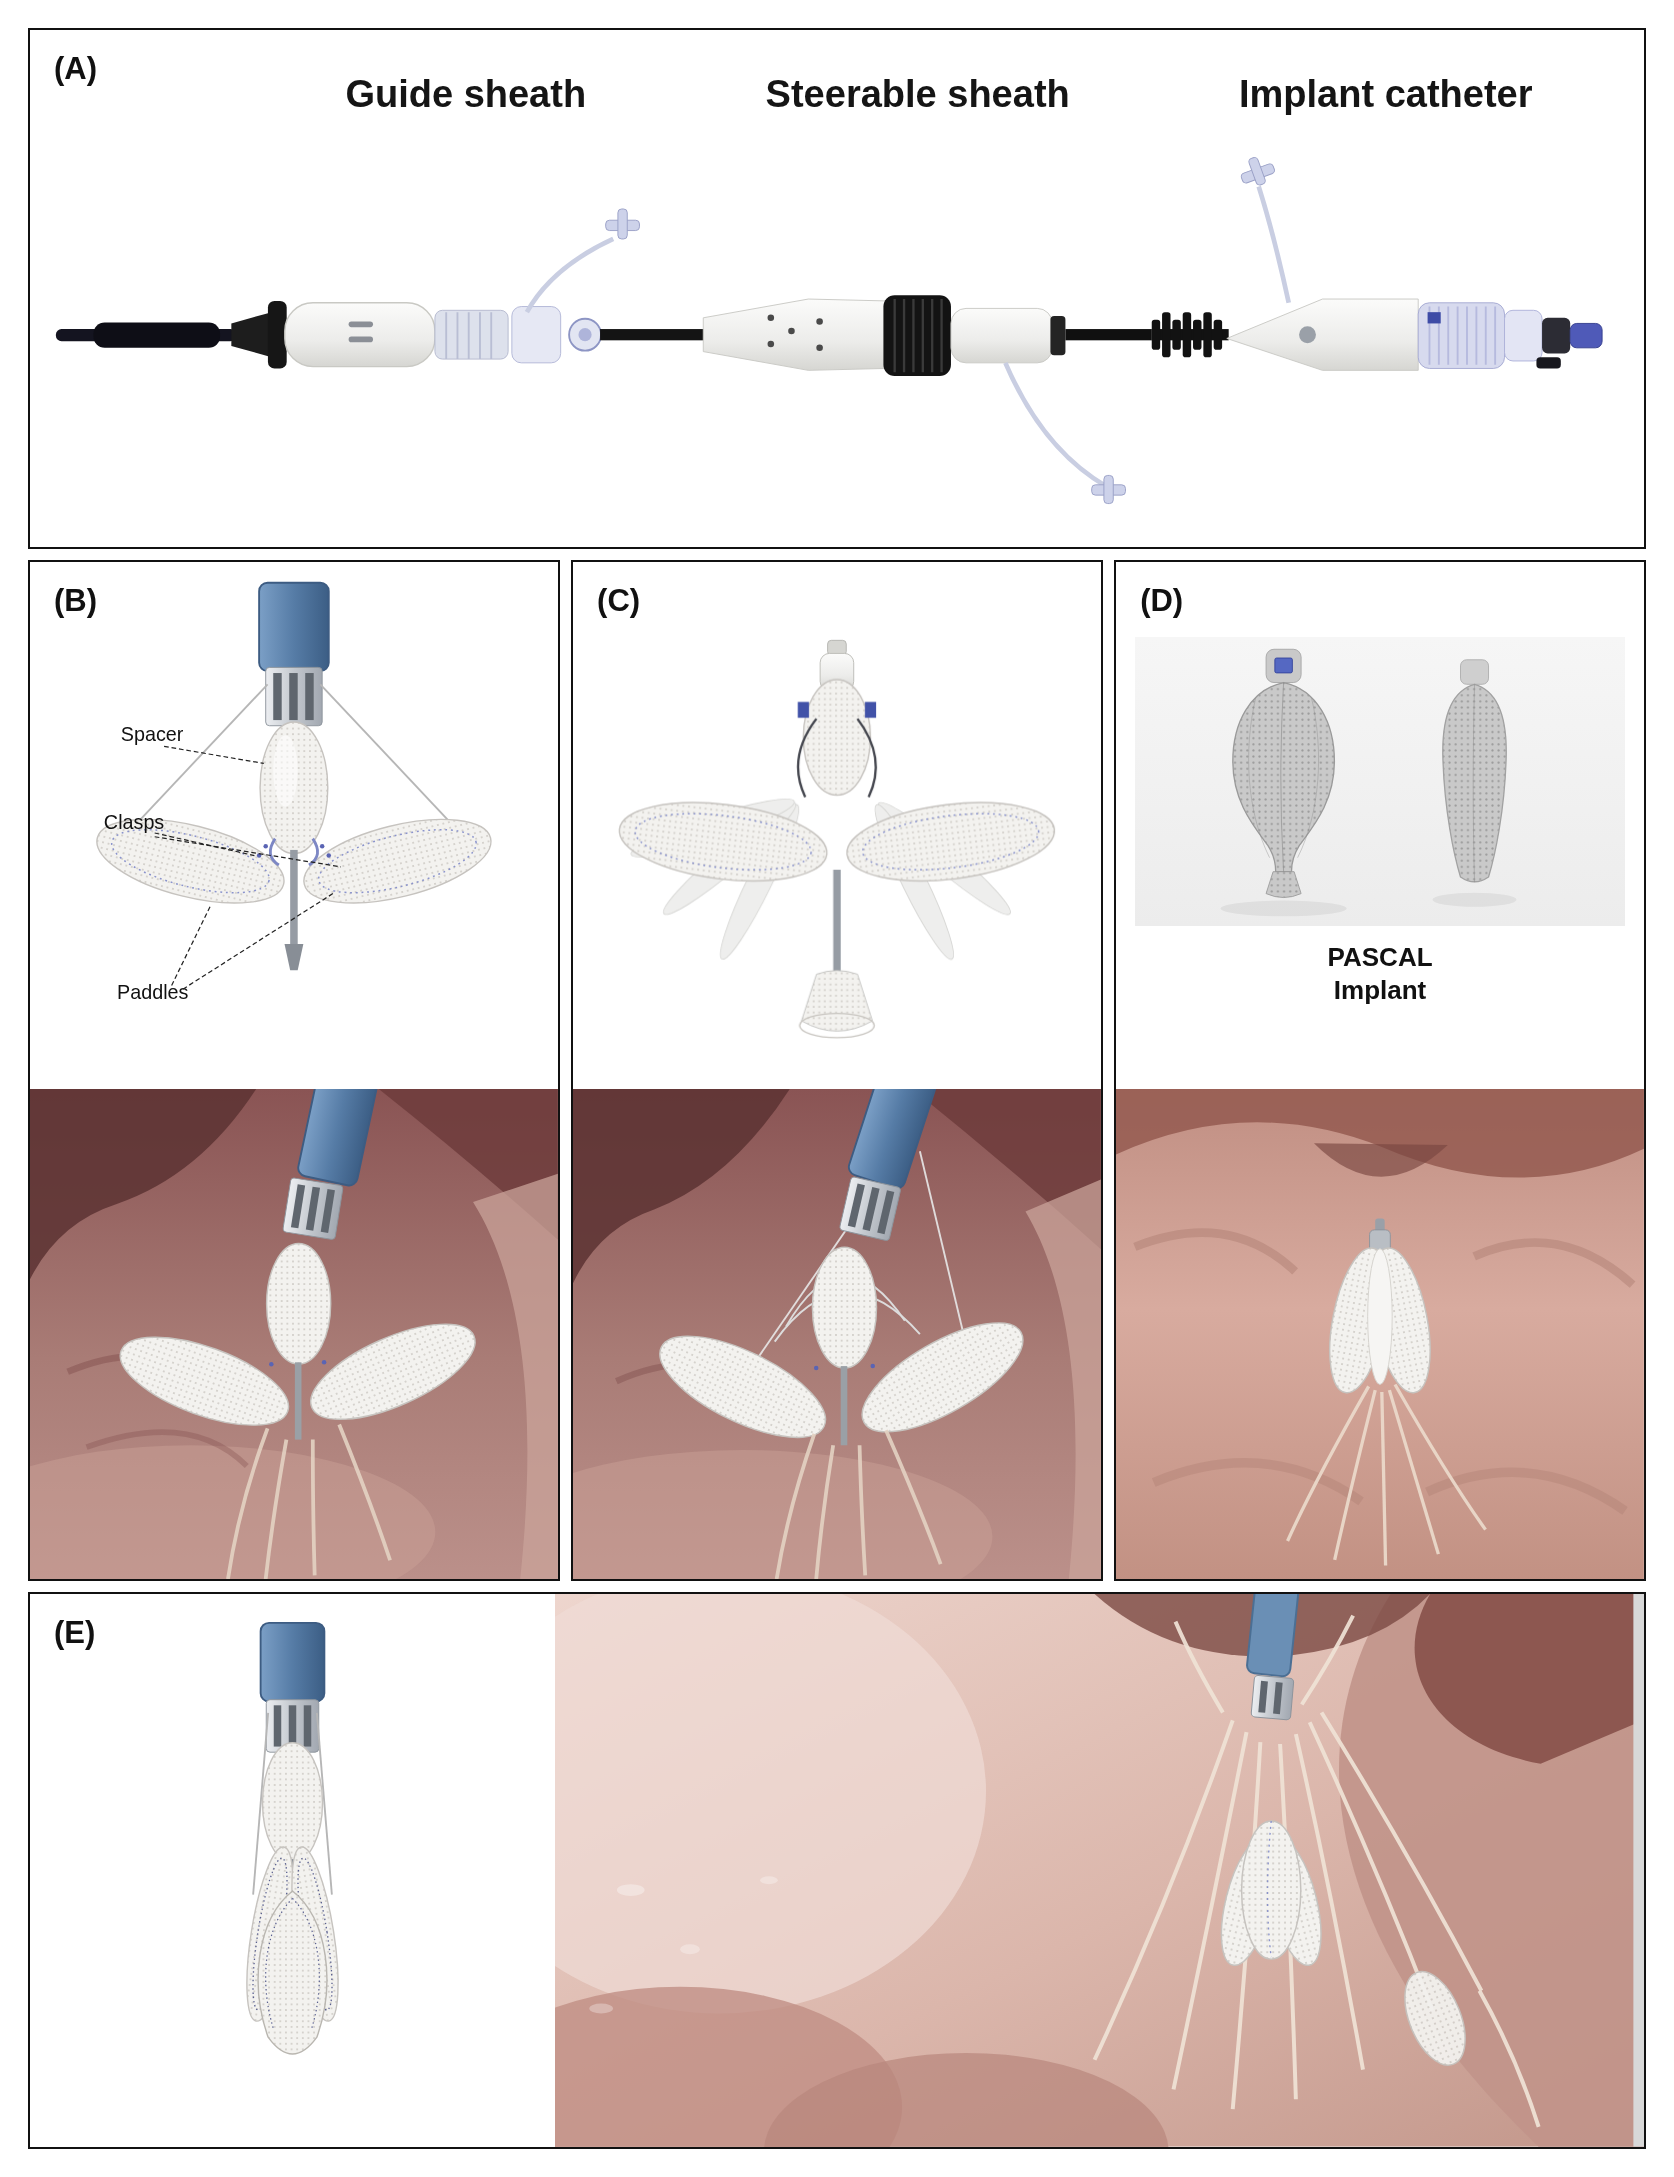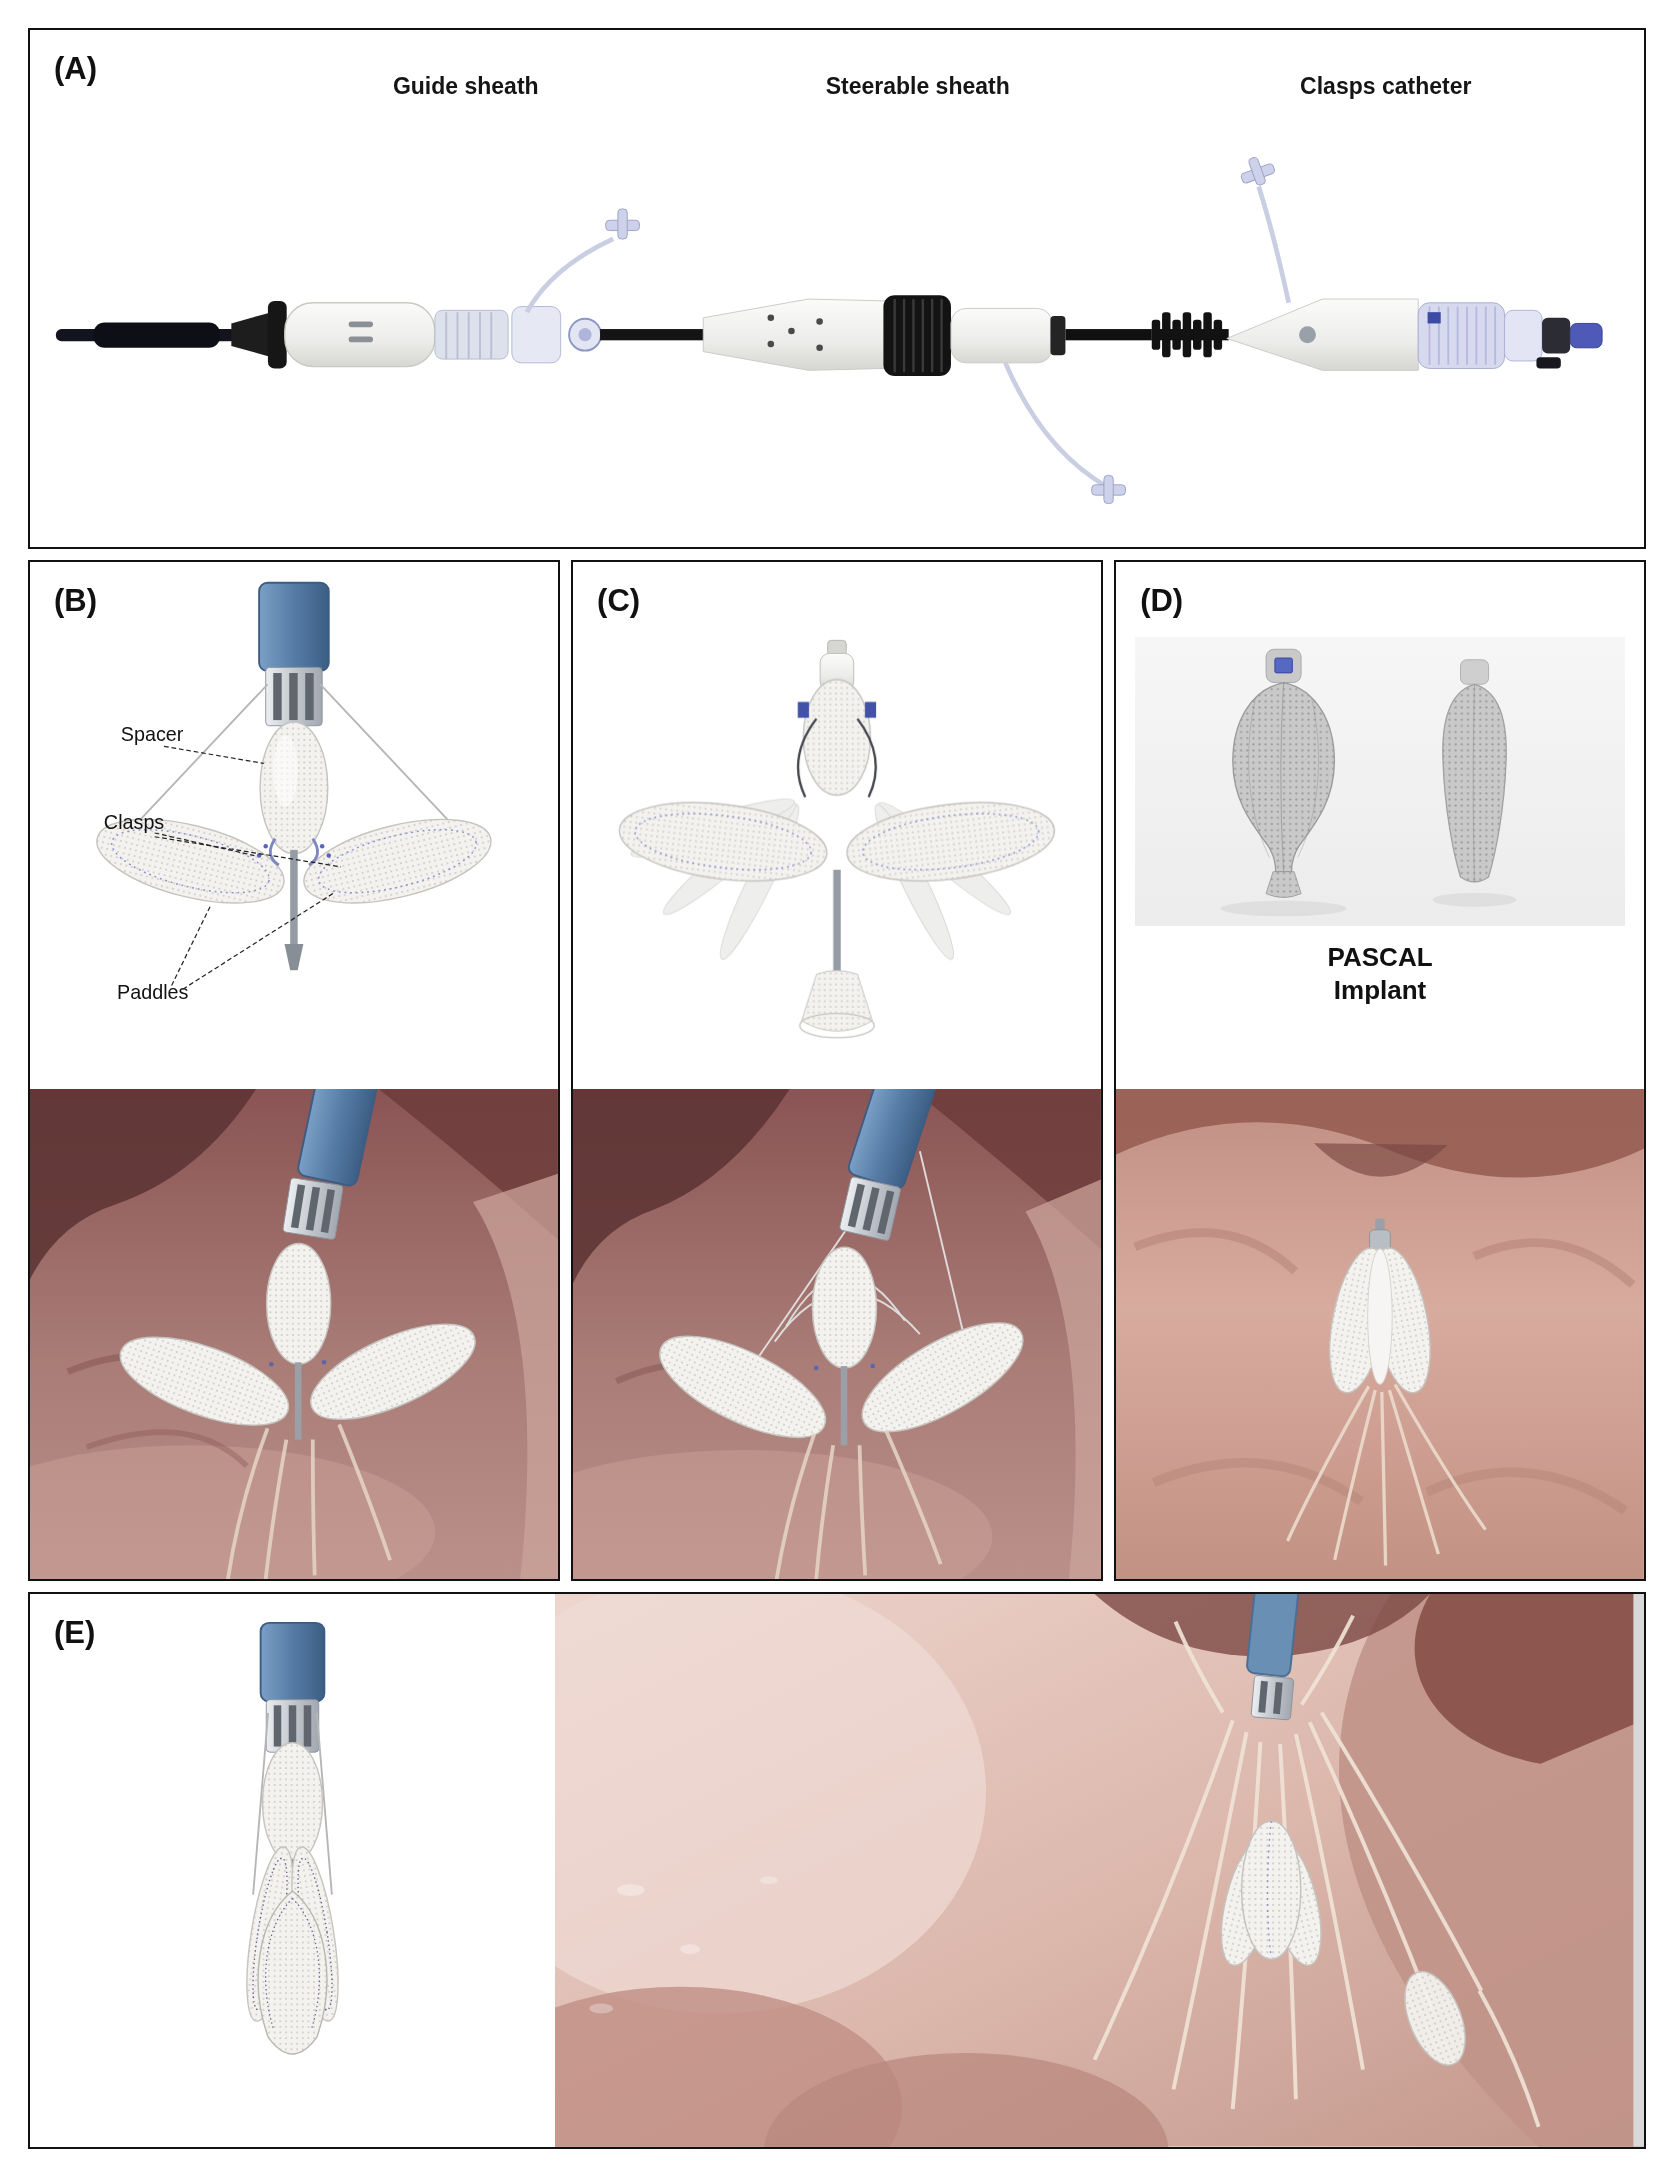--- a/index.html
+++ b/index.html
@@ -5,21 +5,21 @@
   html,body{margin:0;padding:0;background:#ffffff;}
   body{width:1674px;height:2177px;font-family:"Liberation Sans",sans-serif;}
   .figure{box-sizing:border-box;width:1674px;height:2177px;background:#fff;
           padding:28px 28px;display:flex;flex-direction:column;gap:11.2px;}
   .panel{box-sizing:border-box;border:2.8px solid #111;background:#fff;position:relative;}
   .panel-a{height:521px;}
   .row-bcd{height:1021px;display:flex;gap:11.2px;}
   .row-bcd .panel{flex:1;display:flex;flex-direction:column;overflow:hidden;}
   .panel-e{flex:1;display:flex;overflow:hidden;}
   .plabel{position:absolute;top:20.6px;left:24px;font-size:31px;font-weight:bold;color:#111;z-index:5;}
-  .a-caption{position:absolute;top:43px;transform:translateX(-50%);font-size:23px;font-weight:bold;color:#151515;white-space:nowrap;}
+  .a-caption{position:absolute;top:43px;transform:translateX(-50%);font-size:38px;font-weight:bold;color:#151515;white-space:nowrap;}
   .a-caption.c1{left:27%;}
   .a-caption.c2{left:55%;}
   .a-caption.c3{left:84%;}
   .a-art{position:absolute;left:9.4px;right:9.4px;top:94px;bottom:7.5px;width:calc(100% - 19px);height:412px;}
   .device-area{height:529px;position:relative;background:#fff;}
   .device-area svg.art{position:absolute;inset:0;width:100%;height:100%;}
   .tissue-area{height:492px;position:relative;}
   .tissue-area svg{position:absolute;inset:0;width:100%;height:100%;}
   .d-grayimg{margin:75px 19px 0 19px;height:289px;background:linear-gradient(#f6f6f6,#ececec);position:relative;}
   .d-grayimg svg{position:absolute;inset:0;width:100%;height:100%;}
@@ -77,21 +77,21 @@
     </linearGradient>
   </defs>
 </svg>
 
 <div class="figure">
 
   <section class="panel panel-a">
     <span class="plabel">(A)</span>
     <span class="a-caption c1">Guide sheath</span>
     <span class="a-caption c2">Steerable sheath</span>
-    <span class="a-caption c3">Clasps catheter</span>
+    <span class="a-caption c3">Implant catheter</span>
     <svg class="a-art" viewBox="0 0 1700 430" preserveAspectRatio="xMidYMid meet">
 
       <g>
         <rect x="18" y="214" width="192" height="13" rx="6" fill="#141420"></rect>
         <rect x="58" y="207" width="135" height="27" rx="12" fill="#0e0e16"></rect>
         <polygon points="205,208 248,196 248,244 205,232" fill="#1d1d1d"></polygon>
         <rect x="244" y="184" width="20" height="72" rx="7" fill="#161616"></rect>
         <rect x="262" y="186" width="160" height="68" rx="30" fill="url(#gradBody)" stroke="#c9c9c4" stroke-width="1.5"></rect>
         <rect x="330" y="206" width="26" height="6" rx="3" fill="#8b8f96"></rect>
         <rect x="330" y="222" width="26" height="6" rx="3" fill="#8b8f96"></rect>

